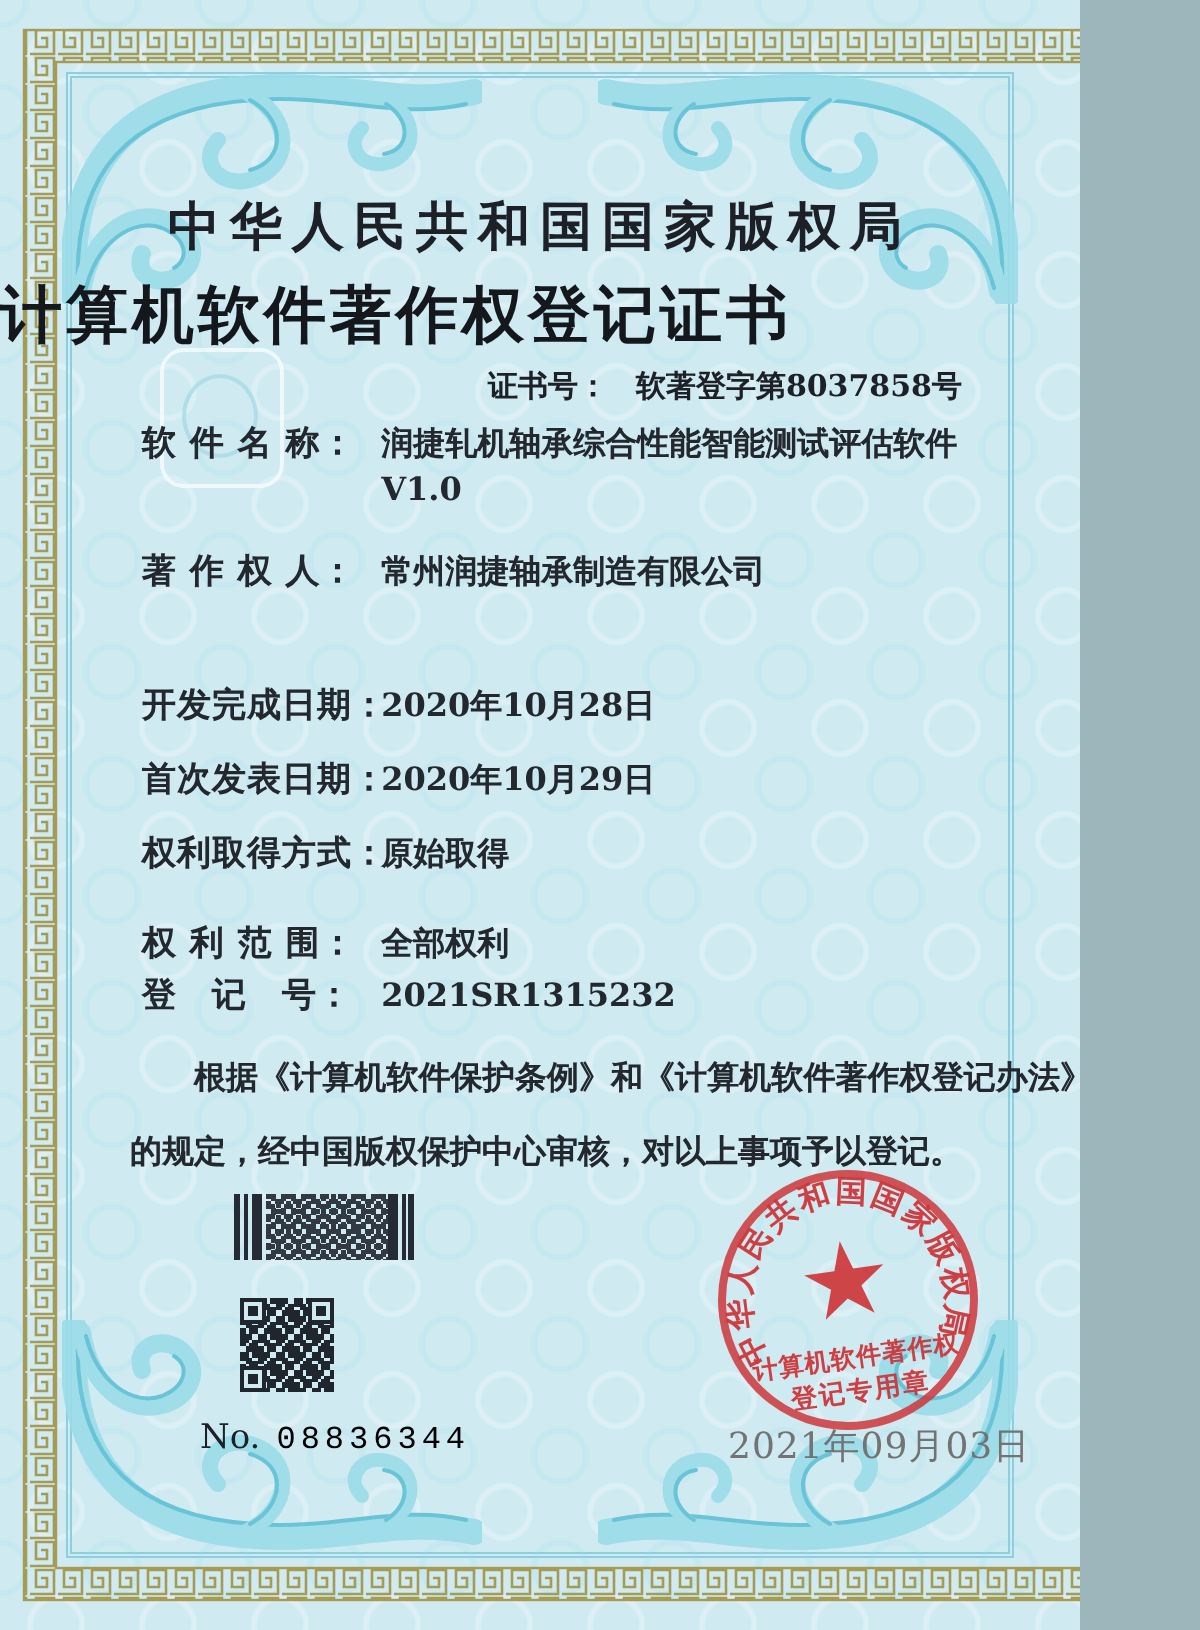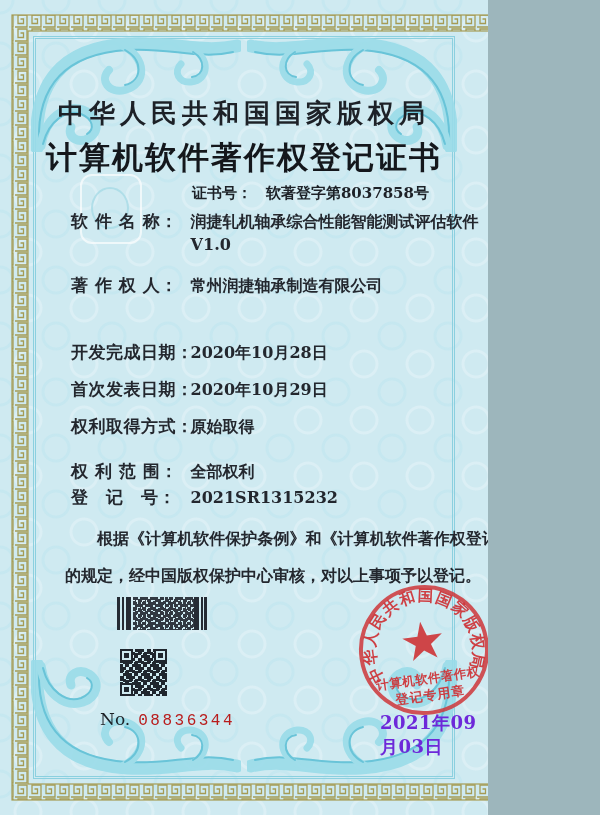--- a/index.html
+++ b/index.html
@@ -1,17 +1,17 @@
 <!DOCTYPE html>
 <html><head>
 <meta charset="utf-8">
 <style>
   html,body{margin:0;padding:0;background:#9db6bc;}
   .paper{
-    position:relative;width:488px;height:815px;overflow:hidden;
+    position:relative;width:540px;height:815px;overflow:hidden;
     background:#cfeaf1;
     font-family:"DejaVu Serif","Liberation Serif",serif;
     color:#20242b;
   }
   
   .paper::before{
     content:"";position:absolute;inset:0;pointer-events:none;
     background-image:
       radial-gradient(circle 17px at 28px 28px, transparent 11px, rgba(255,255,255,.45) 12px, rgba(255,255,255,.45) 14px, transparent 15px),
       radial-gradient(circle 17px at 28px 28px, transparent 11px, rgba(173,224,236,.5) 12px, rgba(173,224,236,.5) 14px, transparent 15px);
@@ -36,21 +36,21 @@
   }
   .emboss::after{
     content:"";position:absolute;left:9px;top:11px;width:34px;height:38px;
     border:2px solid rgba(168,219,231,.9);border-radius:50%;
   }
   .authority{
     position:absolute;top:96px;left:0;width:100%;text-align:center;
     font-size:26px;font-weight:bold;letter-spacing:5px;color:#1d2127;
   }
   .cert-title{
-    position:absolute;top:137px;left:0;width:100%;text-align:center;
+    position:absolute;top:137px;left:0;width:100%;
     font-size:31px;font-weight:bold;letter-spacing:2px;color:#14171c;
   }
   .cert-no{
     position:absolute;top:184px;right:59px;font-size:15px;font-weight:bold;color:#1d2127;
   }
   .cert-no .num{margin-left:14px;}
   .frow{position:absolute;left:71px;white-space:nowrap;font-weight:bold;color:#23272e;}
   .frow .lbl{display:inline-block;width:112px;font-size:17px;letter-spacing:.5px;vertical-align:top;}
   .frow .val{display:inline-block;font-size:16px;margin-left:2px;max-width:350px;white-space:normal;line-height:1.45;}
   .statement{
@@ -72,33 +72,33 @@
     background-image:
       repeating-conic-gradient(#20262e 0% 25%, transparent 0% 50%),
       repeating-conic-gradient(transparent 0% 25%, #20262e 0% 50%);
     background-size:6px 6px,9px 9px;}
   .finder{position:absolute;width:13px;height:13px;background:#cfeaf1;border:2.5px solid #20262e;box-sizing:border-box;}
   .finder::after{content:"";position:absolute;left:2.5px;top:2.5px;width:3px;height:3px;background:#20262e;box-shadow:0 0 0 1px #20262e;}
   .finder.tl{left:0;top:0;}
   .finder.tr{right:0;top:0;}
   .finder.bl{left:0;bottom:0;}
   .serial{position:absolute;left:100px;top:709px;font-size:17px;color:#1d2127;}
-  .serial .num{color:#b91c1c;letter-spacing:2.5px;font-family:"Liberation Mono","DejaVu Sans Mono",monospace;font-size:16px;margin-left:8px;}
+  .serial .num{color:#000000;letter-spacing:2.5px;font-family:"Liberation Mono","DejaVu Sans Mono",monospace;font-size:16px;margin-left:8px;}
   
   .seal{position:absolute;left:359px;top:585px;width:130px;height:130px;transform:rotate(-8deg);}
   .seal-ring{position:absolute;inset:0;border:4px solid rgba(206,54,58,.85);border-radius:50%;box-sizing:border-box;}
   .seal svg{position:absolute;inset:0;overflow:visible;}
   .seal-star{position:absolute;top:30px;left:0;width:100%;text-align:center;
     font-size:52px;line-height:1;color:rgba(206,54,58,.92);font-family:"DejaVu Sans",sans-serif;}
   .seal-l1{position:absolute;top:86px;left:0;width:100%;text-align:center;
     font-size:12.5px;font-weight:bold;color:rgba(206,54,58,.95);letter-spacing:.5px;}
   .seal-l2{position:absolute;top:102px;left:0;width:100%;text-align:center;
     font-size:13px;font-weight:bold;color:rgba(206,54,58,.95);letter-spacing:1px;}
-  .issue-date{position:absolute;left:380px;top:711px;font-size:18px;font-weight:bold;
-    letter-spacing:.5px;color:#6d28d9;}
+  .issue-date{position:absolute;left:364px;top:711px;font-size:18px;font-weight:normal;
+    letter-spacing:.5px;color:#737373;}
 </style>
 </head>
 <body>
 
 <div class="paper">
 
   <svg class="frame-svg" width="600" height="815" viewBox="0 0 600 815">
     <defs>
       <pattern id="gk" width="14" height="14" patternUnits="userSpaceOnUse">
         <path d="M1,13 H13 V1 H4 V9.5 H9.5 V5 H6.5" fill="none" stroke="#a59b54" stroke-width="1.3"></path>

